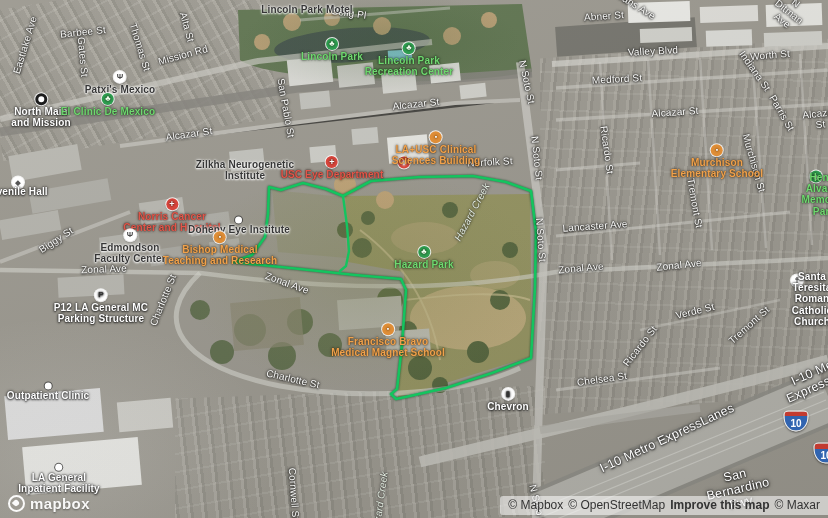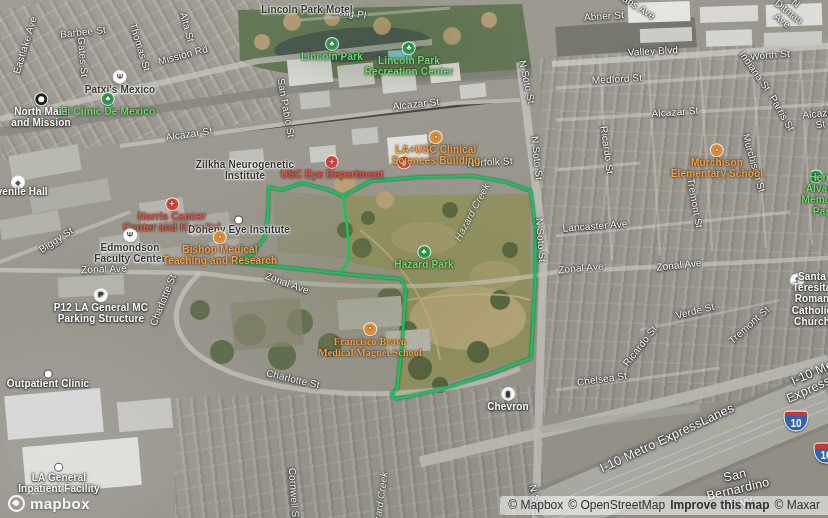--- a/index.html
+++ b/index.html
@@ -283,22 +283,22 @@
     <div class="lbl school" style="left: 220px; top: 249px; --r: 0deg;"><span class="ic ic-school">▪</span><span class="txt">Bishop Medical
 Teaching and Research</span></div>
     <div class="lbl poi-light" style="left: -3px; top: 192px; --r: 0deg;"><span class="txt">Central Juvenile Hall</span></div>
     <div class="lbl park" style="left: 424px; top: 258px; --r: 0deg;"><span class="ic ic-park">♣</span><span class="txt">Hazard Park</span></div>
     <div class="lbl park" style="left: 824px; top: 194px; --r: 0deg;"><span class="txt">Henry Alvarez
 Memorial Park</span></div>
     <div class="lbl school" style="left: 717px; top: 162px; --r: 0deg;"><span class="ic ic-school">▪</span><span class="txt">Murchison
 Elementary School</span></div>
     <div class="lbl poi-light" style="left: 101px; top: 307px; --r: 0deg;"><span class="ic ic-parking">P</span><span class="txt">P12 LA General MC
 Parking Structure</span></div>
-    <div class="lbl poi-light" style="left: 48px; top: 380px; --r: 0deg;"><span class="ic ic-dot"></span><span class="txt">Outpatient Clinic</span></div>
-    <div class="lbl school" style="left: 370px; top: 341px; font-family: Liberation Serif, serif; --r: 0deg;"><span class="ic ic-school">▪</span><span class="txt">Francisco Bravo
+    <div class="lbl poi-light" style="left: 48px; top: 392px; --r: 0deg;"><span class="ic ic-dot"></span><span class="txt">Outpatient Clinic</span></div>
+    <div class="lbl school" style="left: 388px; top: 341px; --r: 0deg;"><span class="ic ic-school">▪</span><span class="txt">Francisco Bravo
 Medical Magnet School</span></div>
     <div class="lbl poi-light" style="left: 59px; top: 479px; --r: 0deg;"><span class="ic ic-dot"></span><span class="txt">LA General
 Inpatient Facility</span></div>
     <div class="lbl poi-light" style="left: 508px; top: 400px; --r: 0deg;"><span class="ic ic-fuel">▮</span><span class="txt">Chevron</span></div>
     <div class="lbl poi-light" style="left: 812px; top: 299px; --r: 0deg;"><span class="txt">Santa Teresita Roman
 Catholic Church</span></div>
     <div class="iconly" style="left: 18px; top: 183px;">
       <span class="ic ic-civic">◆</span>
     </div>
     <div class="iconly" style="left: 816px; top: 177px;">

